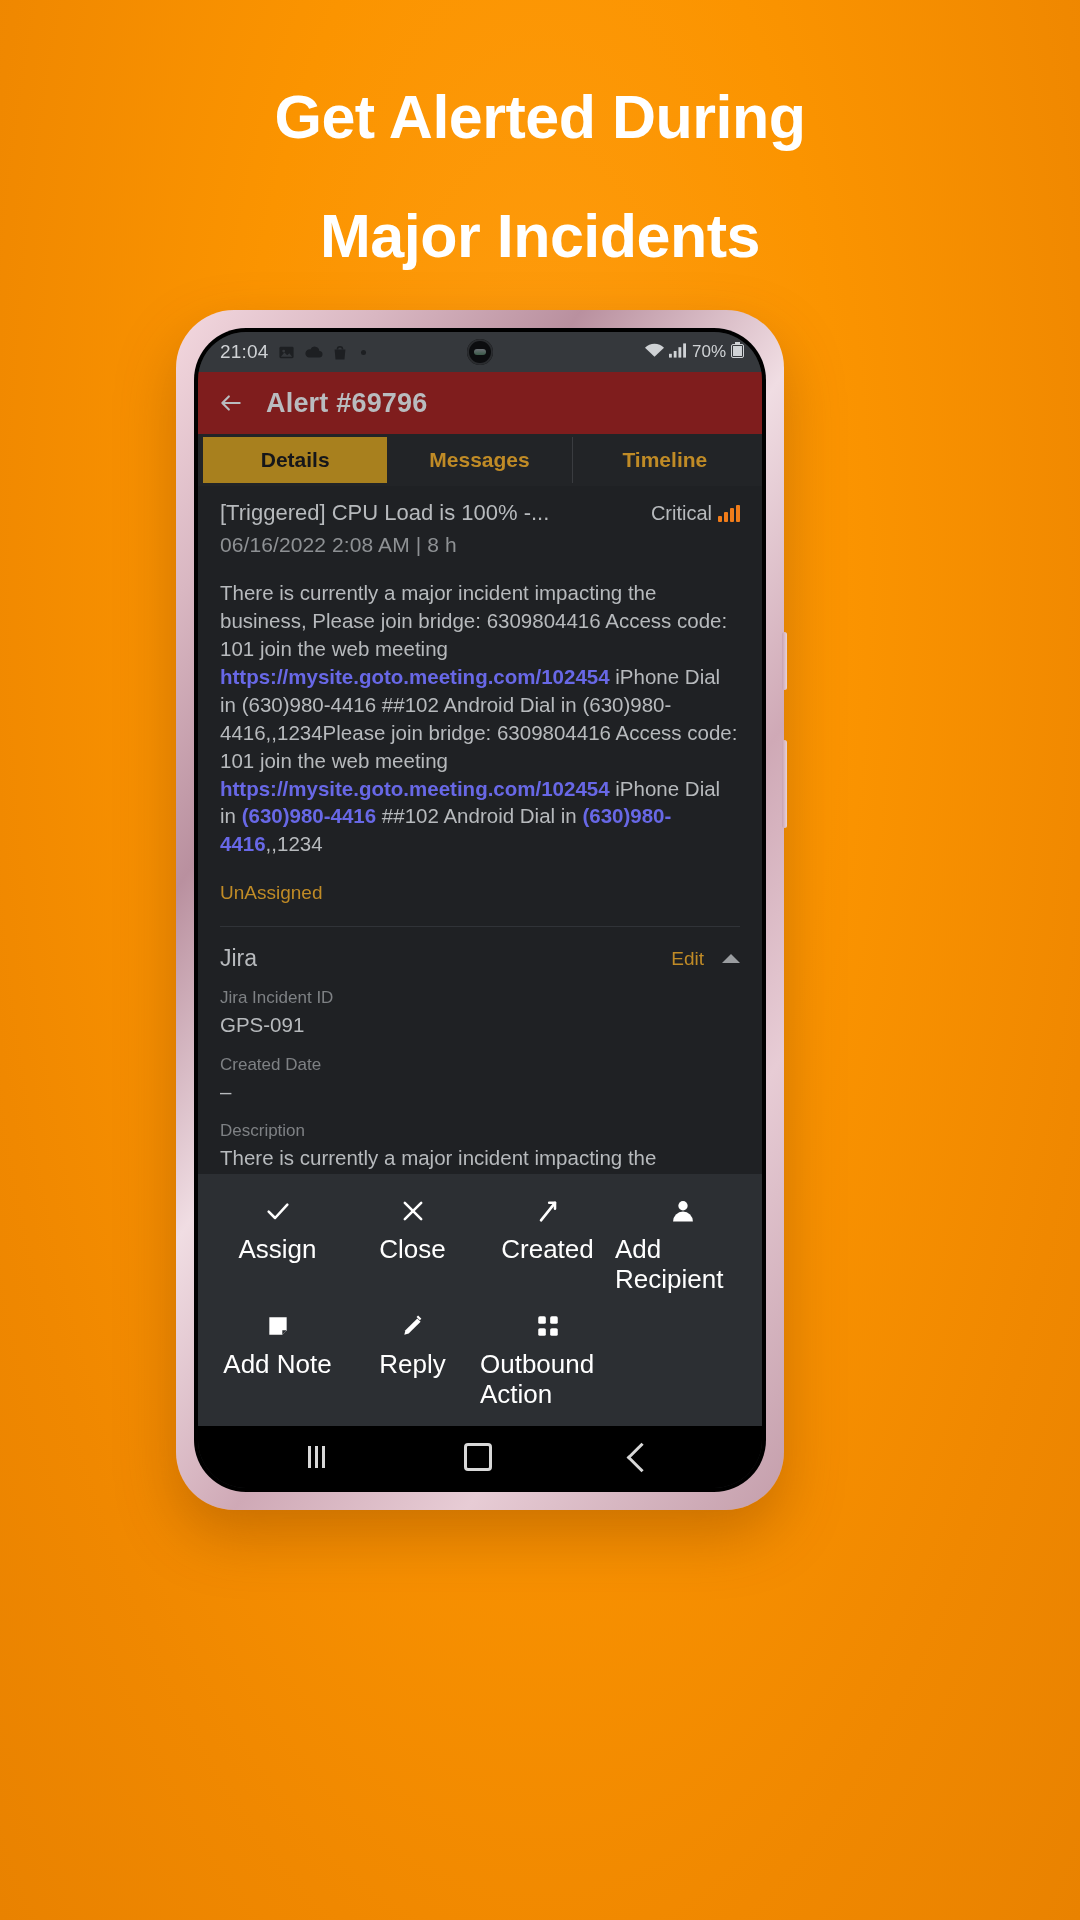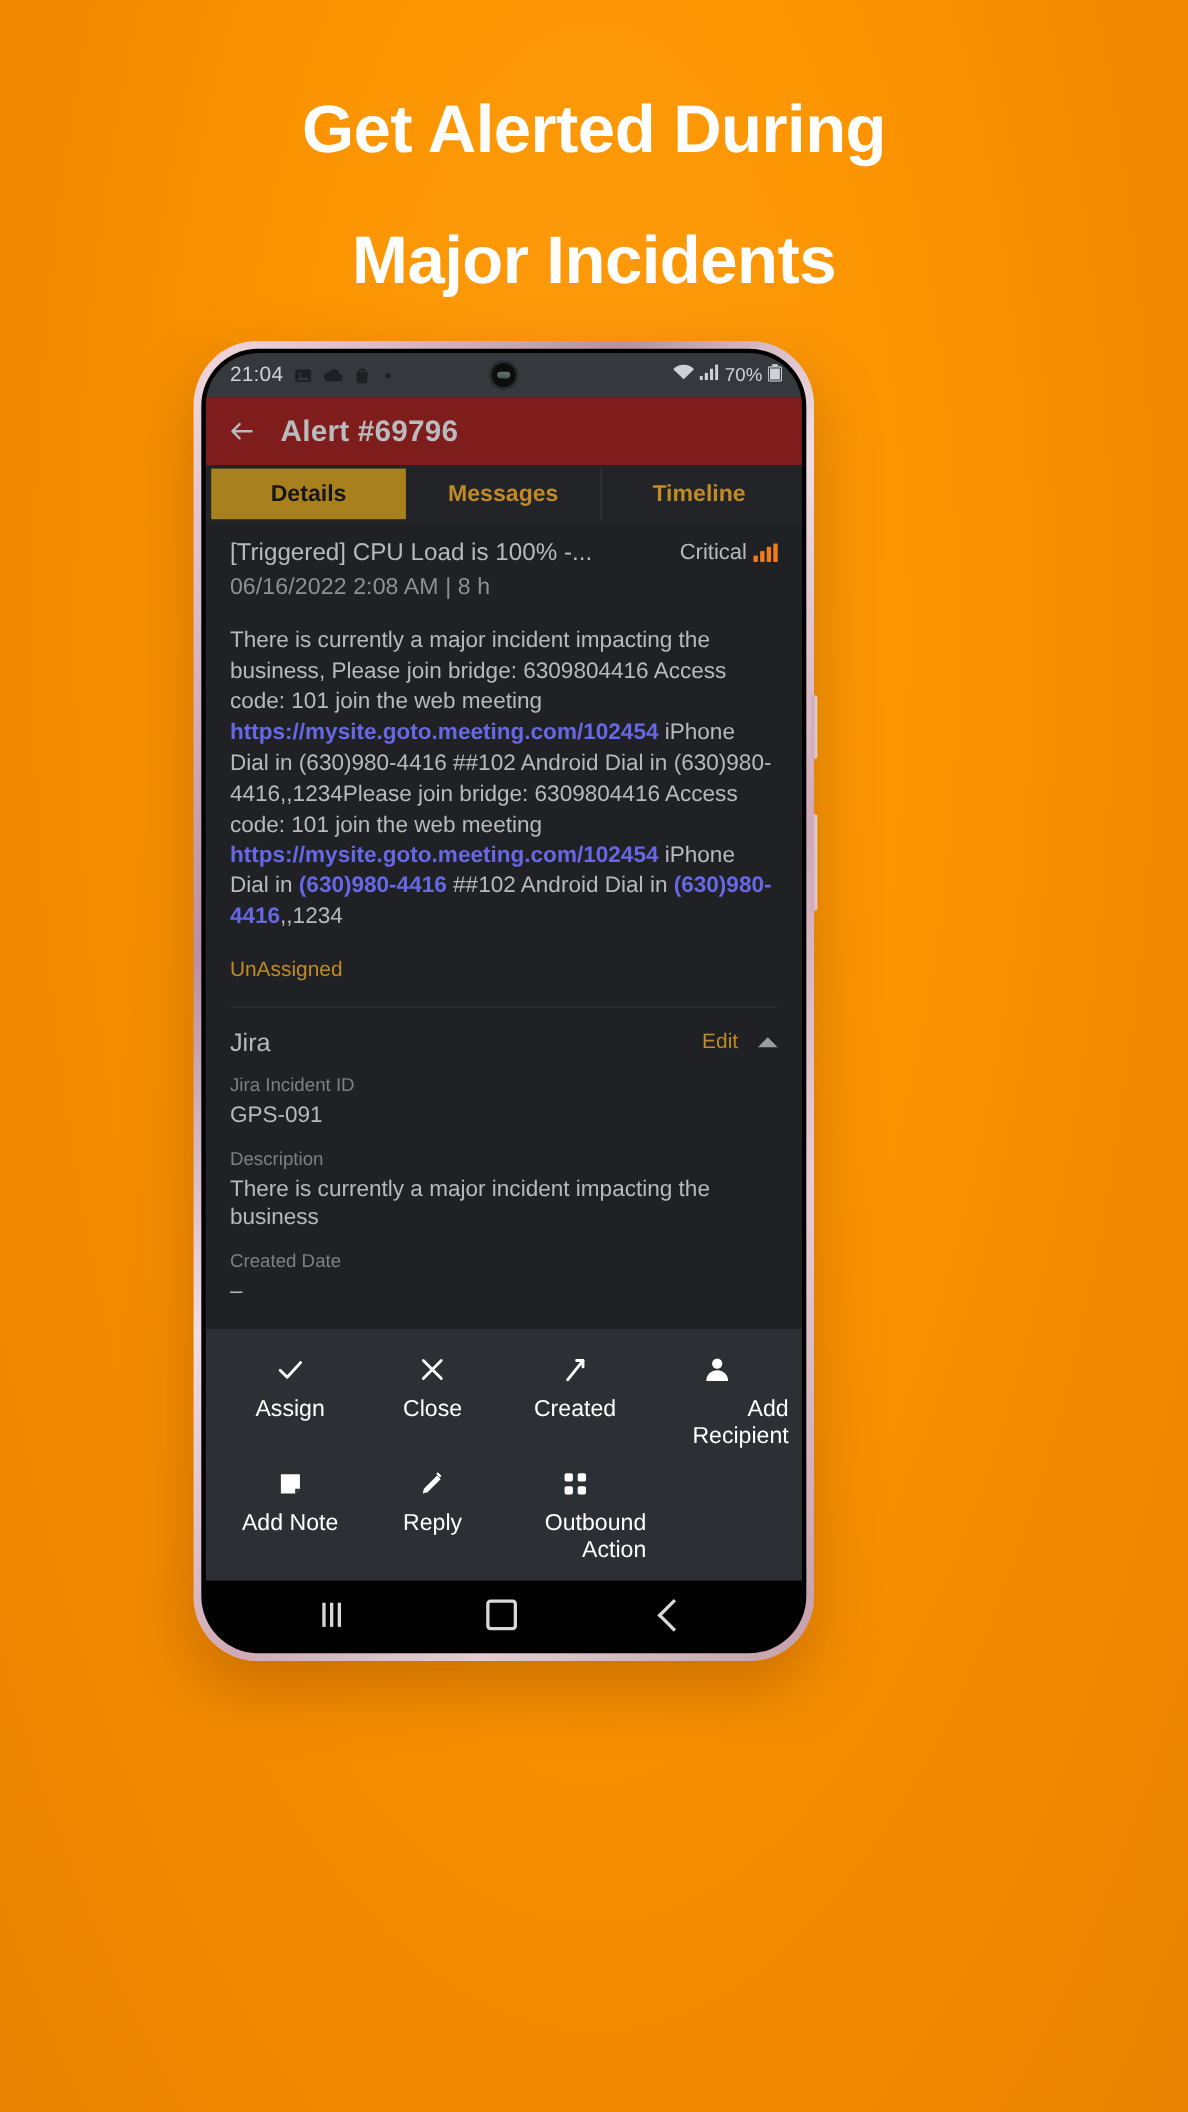--- a/index.html
+++ b/index.html
@@ -32,25 +32,25 @@
     line-height: 1.30;
     letter-spacing: -0.5px;
   }
   .headline .l2 { display: block; margin-top: 40px; }
 
   
   .phone {
     position: absolute;
     left: 176px;
     top: 310px;
-    width: 564px;
+    width: 608px;
     height: 1200px;
     border-radius: 58px;
     background: linear-gradient(125deg, #f3d8df 0%, #d9b7c2 14%, #b9909f 28%, #f0dde3 45%, #cfa9b6 62%, #e7ccd5 78%, #c49eab 100%);
-    padding: 7px;
+    padding: 18px;
     box-sizing: border-box;
     box-shadow: 0 26px 58px rgba(120, 58, 0, 0.35);
   }
   .phone-inner {
     position: relative;
     width: 100%;
     height: 100%;
     border-radius: 52px;
     background: #000000;
     padding: 4px;
@@ -287,22 +287,22 @@
   }
   .action .glyph {
     height: 30px;
     display: flex;
     align-items: center;
     justify-content: center;
     color: #ffffff;
   }
   .action .lbl {
     color: #ffffff;
-    font-size: 21px;
-    text-align: right;
+    font-size: 26px;
+    text-align: left;
     line-height: 1.15;
   }
 
   
   .navbar {
     flex: 0 0 62px;
     background: #000000;
     display: flex;
     align-items: center;
     justify-content: space-around;
@@ -432,27 +432,27 @@
               <span class="caret"></span>
             </span>
           </div>
 
           <div class="field">
             <div class="field-label">Jira Incident ID</div>
             <div class="field-value">GPS-091</div>
           </div>
 
           <div class="field">
+            <div class="field-label">Created Date</div>
+            <div class="field-value">–</div>
+          </div>
+
+          <div class="field">
             <div class="field-label">Description</div>
             <div class="field-value">There is currently a major incident impacting the business</div>
-          </div>
-
-          <div class="field">
-            <div class="field-label">Created Date</div>
-            <div class="field-value">–</div>
           </div>
 
         </div>
 
         <div class="actions">
           <div class="action-row">
             <div class="action">
               <span class="glyph">
                 <svg width="28" height="28" viewBox="0 0 24 24">
                     <path d="M4 12.5l5.5 5.5L20 6.5" fill="none" stroke="#ffffff" stroke-width="2.2" stroke-linecap="round" stroke-linejoin="round"></path>

